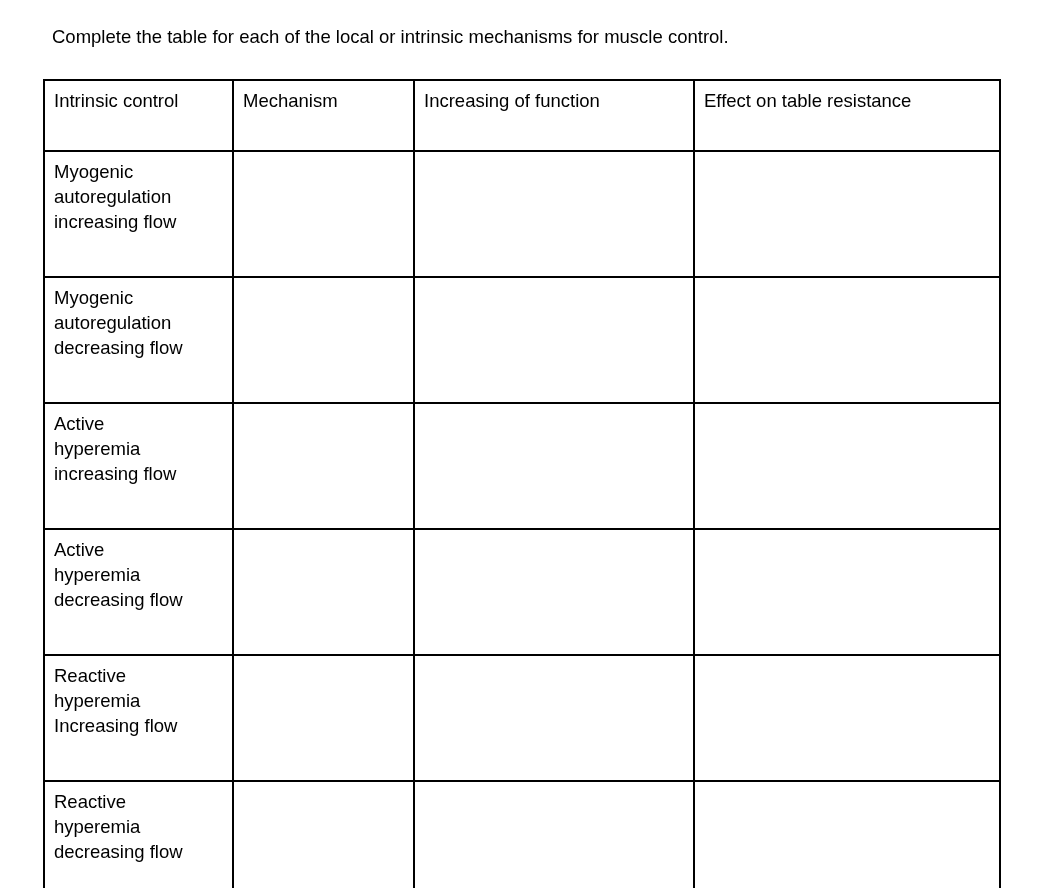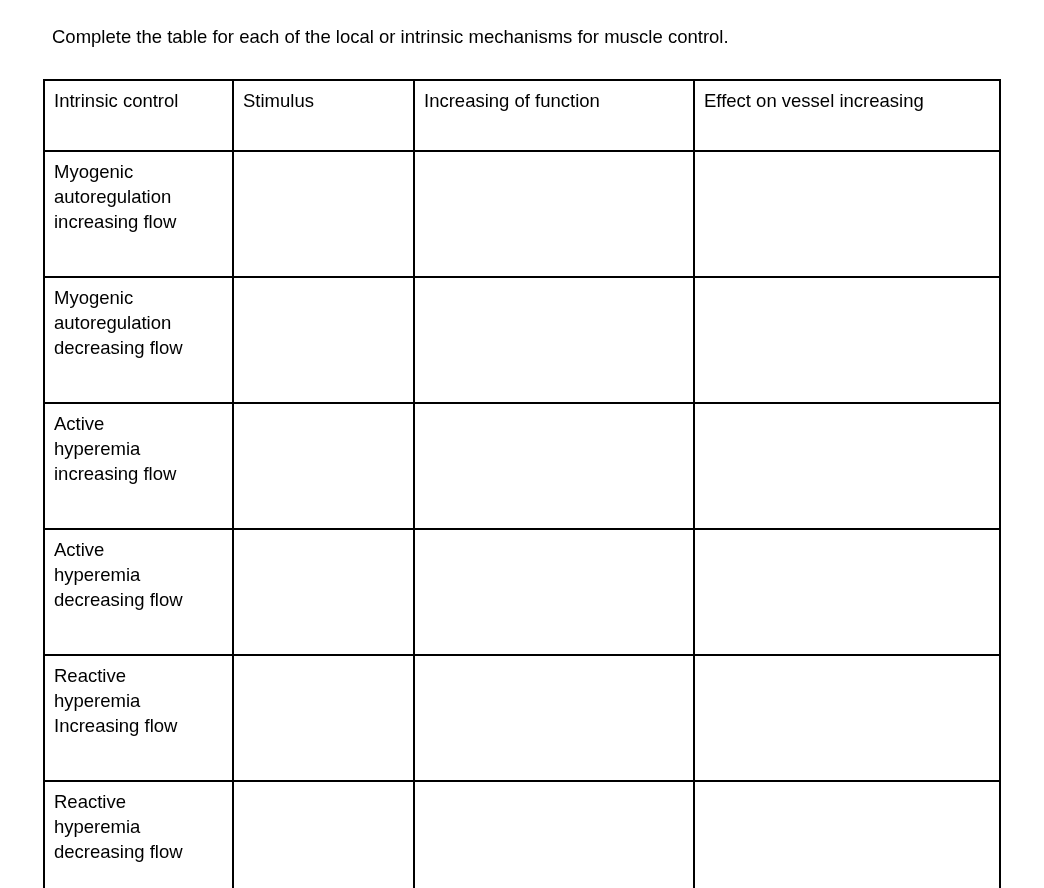--- a/index.html
+++ b/index.html
@@ -86,27 +86,27 @@
         <col class="c2">
         <col class="c3">
         <col class="c4">
       </colgroup>
       <thead>
         <tr class="header-row">
           <th>
             <span class="cell-label">Intrinsic control</span>
           </th>
           <th>
-            <span class="cell-label">Stimulus</span>
+            <span class="cell-label">Mechanism</span>
           </th>
           <th>
             <span class="cell-label">Increasing of function</span>
           </th>
           <th>
-            <span class="cell-label">Effect on vessel increasing</span>
+            <span class="cell-label">Effect on table resistance</span>
           </th>
         </tr>
       </thead>
       <tbody>
 
         <tr class="data-row">
           <td>
             <span class="cell-label">Myogenic
 autoregulation
 increasing flow</span>

